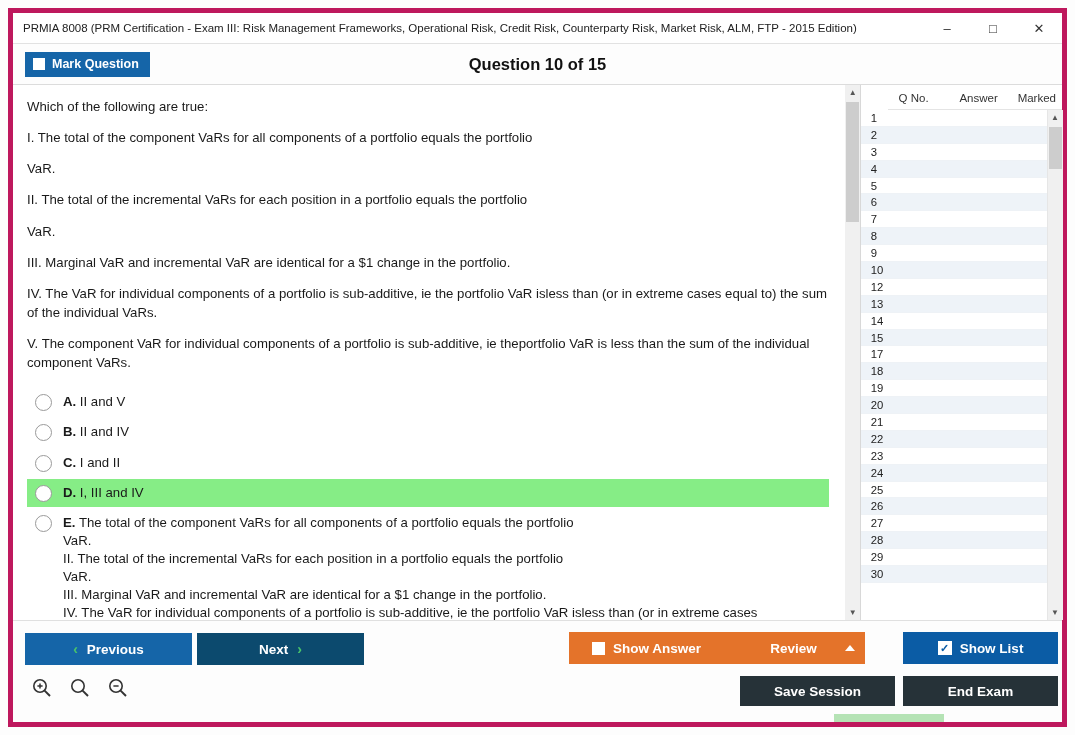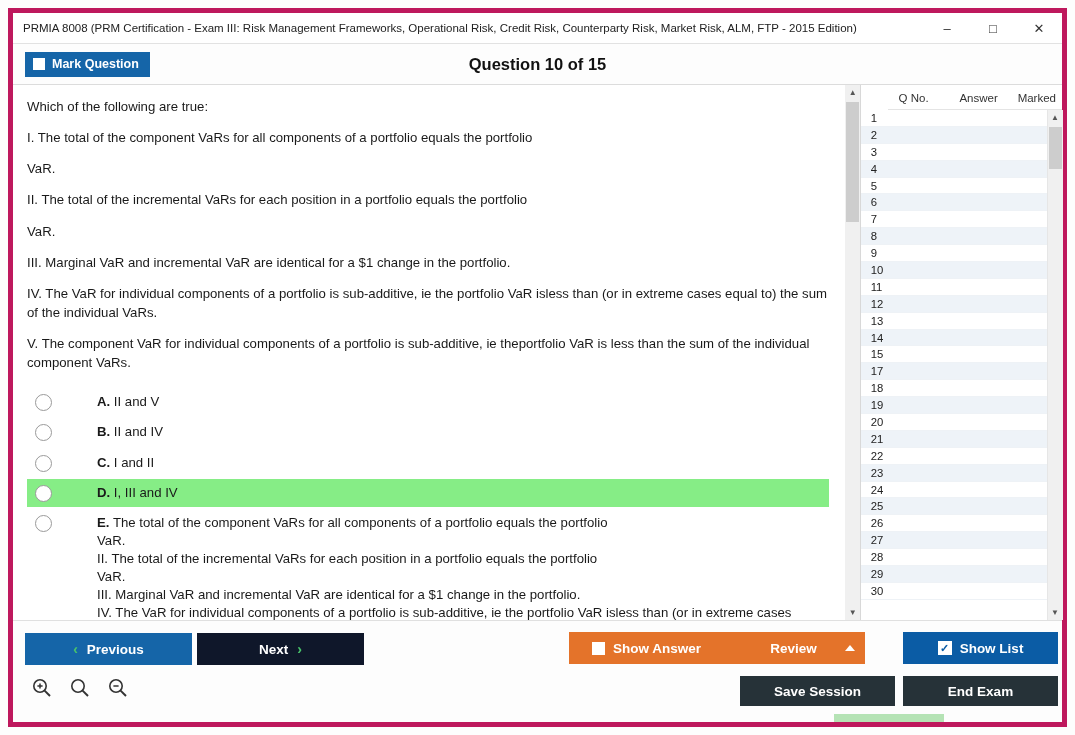--- a/index.html
+++ b/index.html
@@ -111,21 +111,20 @@
     line-height: 1.45;
     margin-bottom: 12px;
   }
   .choices { margin-top: 16px; }
   .choice {
     display: flex;
     align-items: flex-start;
     padding: 5px 6px 5px 8px;
     margin-bottom: 2px;
     min-height: 28px;
-    gap: 34px;
   }
   .choice.selected { background: #86ed86; }
   .radio {
     width: 17px; height: 17px;
     border-radius: 50%;
     border: 1.5px solid #9a9a9a;
     background: #fff;
     flex: none;
     margin-right: 11px;
     margin-top: 1px;
@@ -222,21 +221,21 @@
     align-items: center;
     justify-content: center;
     position: absolute;
   }
   .btn-prev {
     left: 12px; top: 12px; width: 167px; height: 32px;
     background: #1565a8;
   }
   .btn-next {
     left: 184px; top: 12px; width: 167px; height: 32px;
-    background: #0f172a;
+    background: #0c4a6e;
   }
   .chev { font-size: 14px; color: #49c46b; font-weight: bold; }
   .btn-prev .chev { margin-right: 9px; }
   .btn-next .chev { margin-left: 9px; }
   .btn-show-answer {
     left: 556px; top: 11px; width: 155px; height: 32px;
     background: #e4732a;
   }
   .sa-box {
     width: 13px; height: 13px; background: #fff; margin-right: 8px;
@@ -411,25 +410,20 @@
                 <div class="col-a"></div>
                 <div class="col-m"></div>
               </div>
               <div class="lrow">
                 <div class="col-q">9</div>
                 <div class="col-a"></div>
                 <div class="col-m"></div>
               </div>
               <div class="lrow">
                 <div class="col-q">10</div>
-                <div class="col-a"></div>
-                <div class="col-m"></div>
-              </div>
-              <div class="lrow">
-                <div class="col-q">11</div>
                 <div class="col-a"></div>
                 <div class="col-m"></div>
               </div>
               <div class="lrow">
                 <div class="col-q">12</div>
                 <div class="col-a"></div>
                 <div class="col-m"></div>
               </div>
               <div class="lrow">
                 <div class="col-q">13</div>

